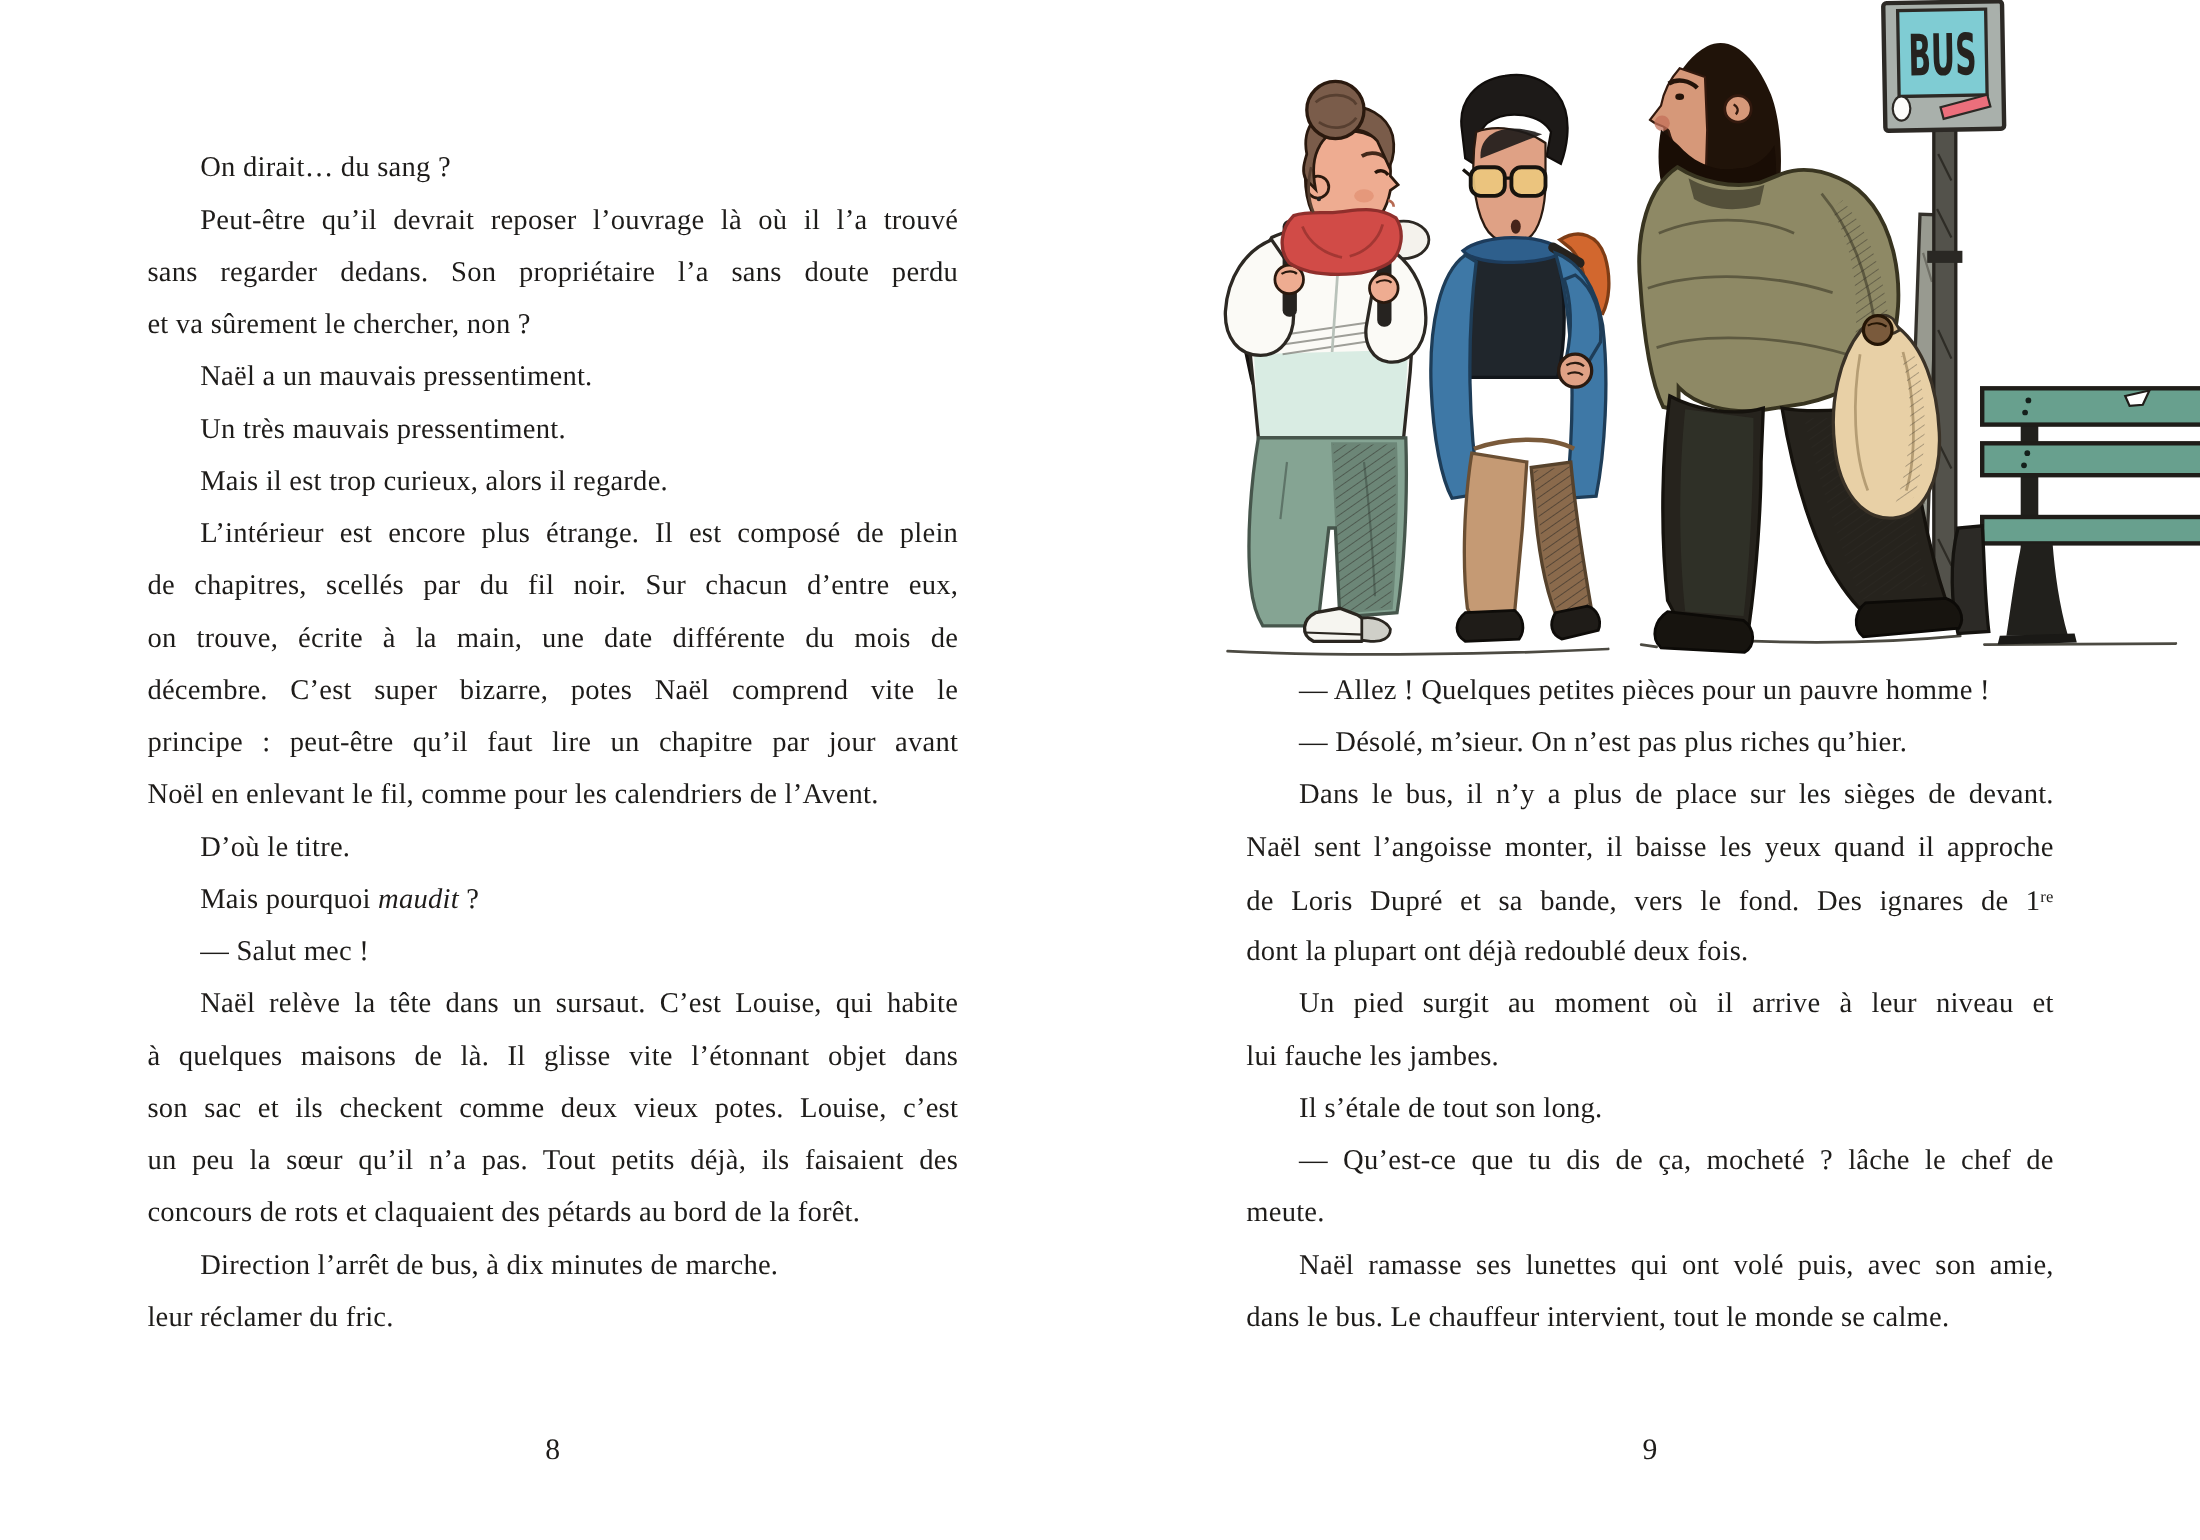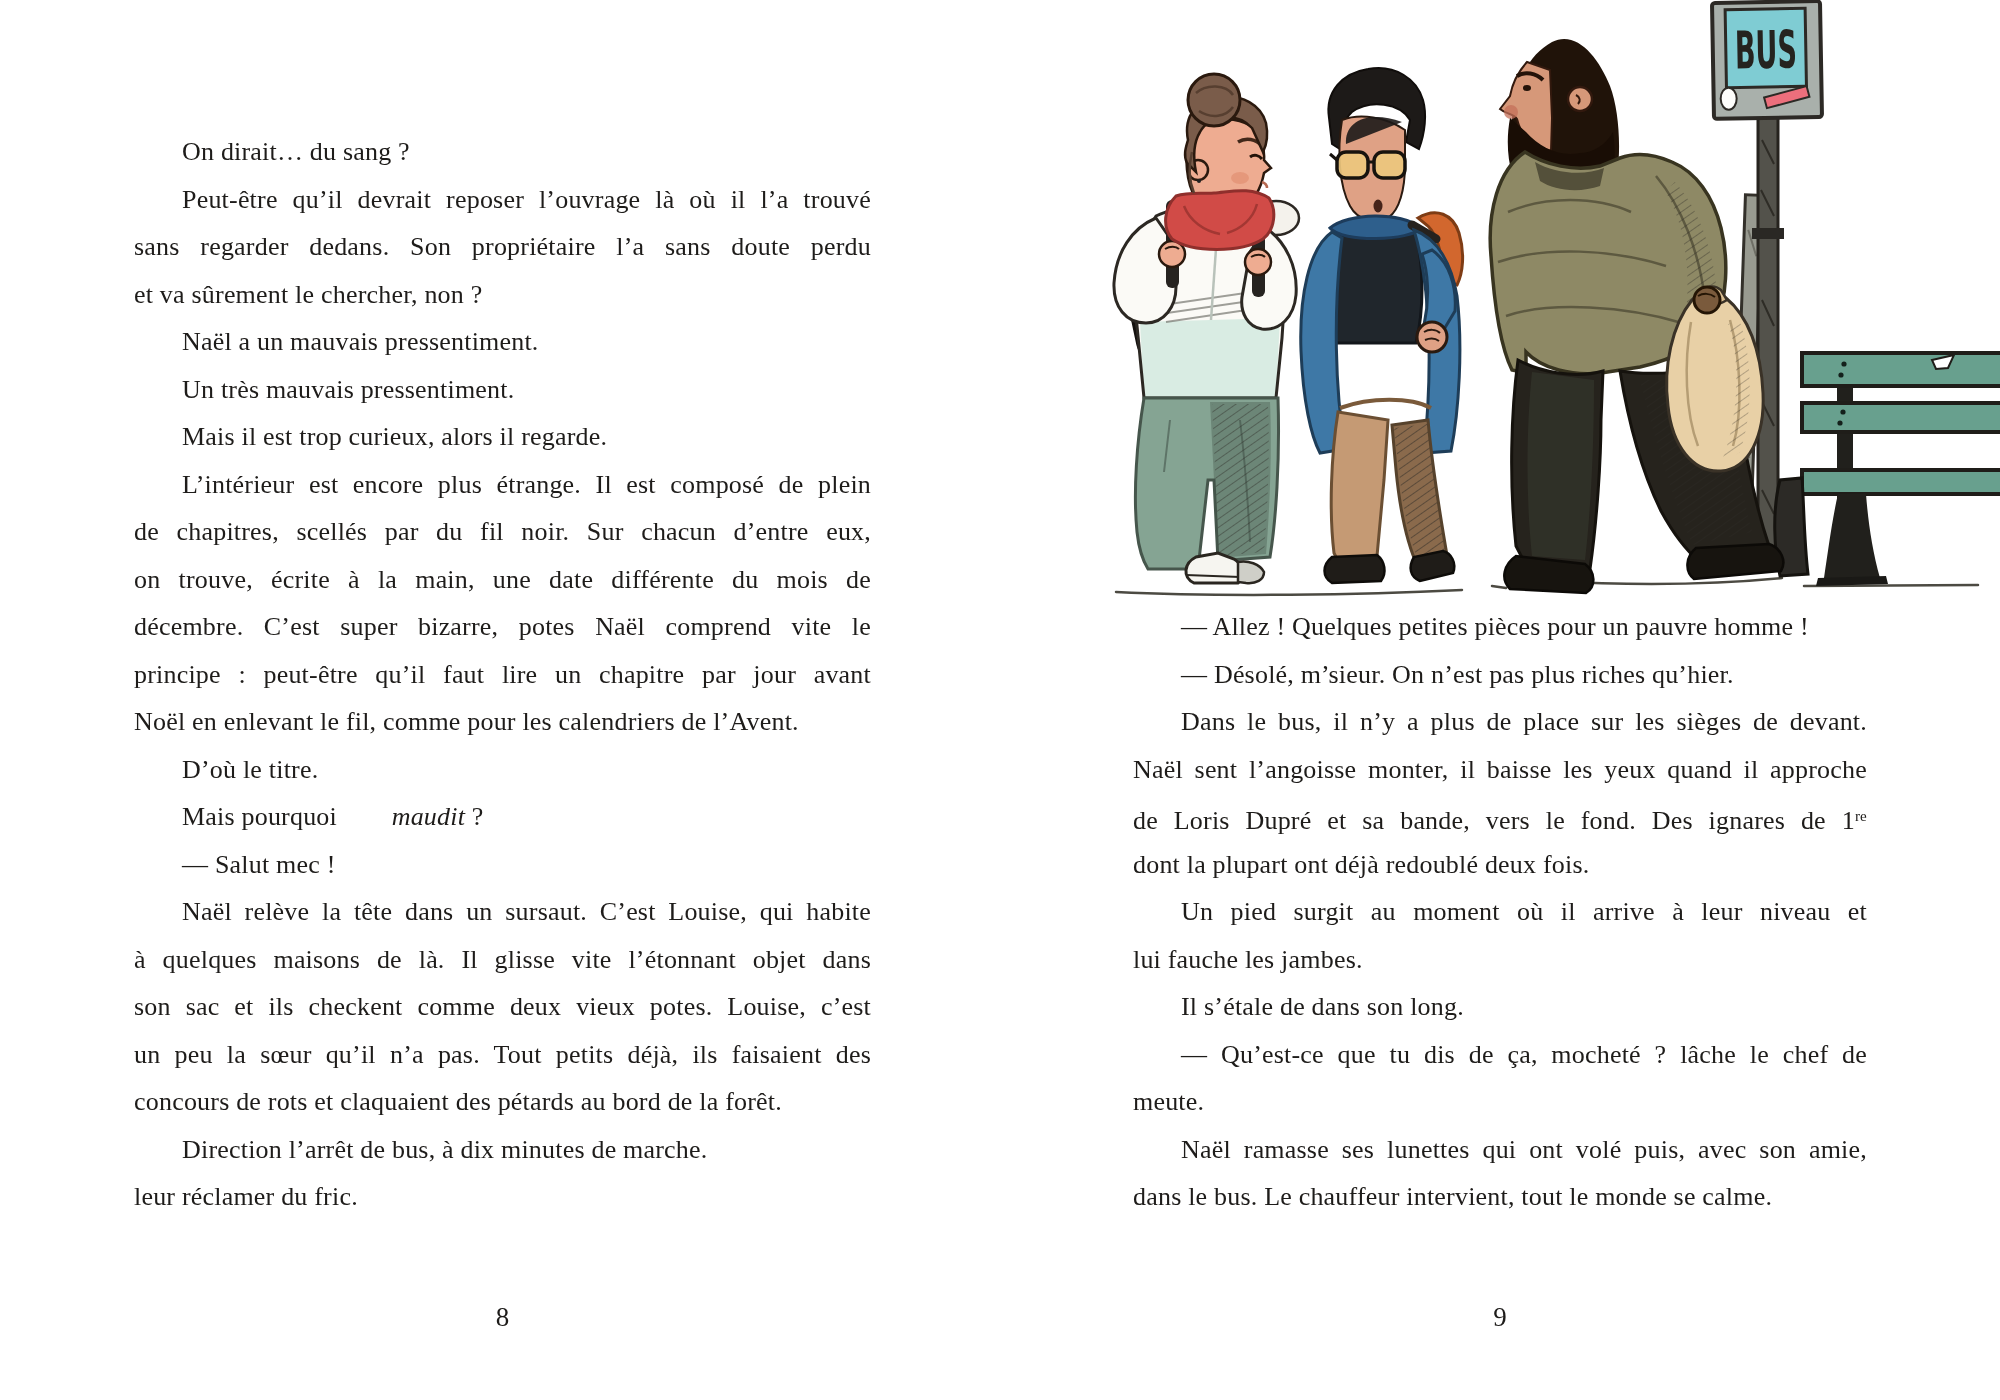--- a/index.html
+++ b/index.html
@@ -12,21 +12,21 @@
   #left-text{left:134px;top:128px;width:737px;}
   #right-text{left:1133px;top:603px;width:734px;}
   .para{margin:0;padding:0;}
   .line{
     height:47.5px;line-height:47.5px;font-size:26px;
     text-align:justify;text-align-last:justify;
     letter-spacing:0.2px;white-space:normal;overflow:visible;
   }
   .line.pend{text-align-last:left;}
   .line.indent{padding-left:48px;}
-  .italic{font-style:italic;margin-left:48px;}
+  .italic{font-style:italic;}
   .sup{font-size:0.58em;vertical-align:0.5em;margin-top:15px;}
   .pagenum{position:absolute;top:1302px;font-size:27px;text-align:center;}
   #pagenum-left{left:134px;width:737px;}
   #pagenum-right{left:1133px;width:734px;}
   #illustration{position:absolute;left:1080px;top:0;width:920px;height:615px;}
 </style>
 </head>
 <body>
 
 <div id="spread">
@@ -92,21 +92,21 @@
         <div class="line indent"><span>Dans le bus, il n’y a plus de place sur les sièges de devant.</span></div>
         <div class="line"><span>Naël sent l’angoisse monter, il baisse les yeux quand il approche</span></div>
         <div class="line"><span>de Loris Dupré et sa bande, vers le fond. Des ignares de 1</span><span class="sup">re</span></div>
         <div class="line pend"><span>dont la plupart ont déjà redoublé deux fois.</span></div>
       </div>
       <div class="para">
         <div class="line indent"><span>Un pied surgit au moment où il arrive à leur niveau et</span></div>
         <div class="line pend"><span>lui fauche les jambes.</span></div>
       </div>
       <div class="para">
-        <div class="line indent pend"><span>Il s’étale de dans son long.</span></div>
+        <div class="line indent pend"><span>Il s’étale de tout son long.</span></div>
       </div>
       <div class="para">
         <div class="line indent"><span>— Qu’est-ce que tu dis de ça, mocheté ? lâche le chef de</span></div>
         <div class="line pend"><span>meute.</span></div>
       </div>
       <div class="para">
         <div class="line indent"><span>Naël ramasse ses lunettes qui ont volé puis, avec son amie,</span></div>
         <div class="line pend"><span>dans le bus. Le chauffeur intervient, tout le monde se calme.</span></div>
       </div>
     </div>

